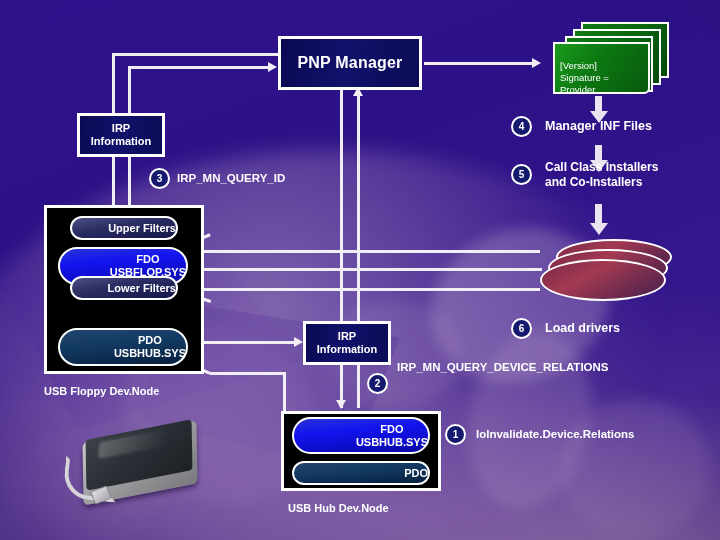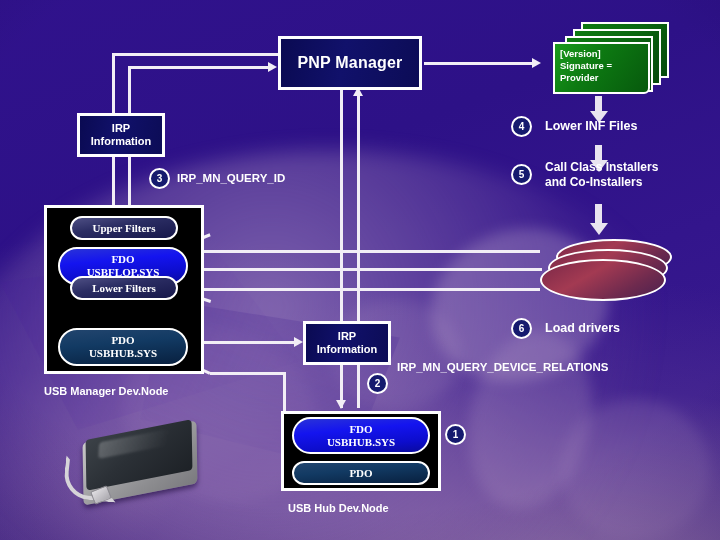--- a/index.html
+++ b/index.html
@@ -70,23 +70,22 @@
   #irp-info-bottom{left:303px;top:321px;width:88px;height:44px;font-size:11px;}
 
   
   .devnode{position:absolute;background:#000000;border:3px solid #ffffff;box-sizing:border-box;}
   #usb-floppy-devnode-box{left:44px;top:205px;width:160px;height:169px;}
   #usb-hub-devnode-box{left:281px;top:411px;width:160px;height:80px;}
 
   .pill{
     position:absolute;border:2px solid #ffffff;border-radius:999px;
     color:#ffffff;font-weight:bold;font-size:11px;line-height:1.15;
-    display:flex;align-items:center;justify-content:center;text-align:center;
+    display:flex;align-items:center;justify-content:flex-end;text-align:center;
     box-sizing:border-box;
-    font-family:Liberation Serif, serif;
   }
   .pill-dim{background:linear-gradient(170deg,#4e4f84 0%,#2b2d63 40%,#16174a 100%);}
   .pill-bright{background:linear-gradient(175deg,#2a33d8 0%,#1414ef 35%,#0d0dcd 72%,#0a0a9e 100%);}
   .pill-teal{background:linear-gradient(175deg,#22456e 0%,#123a63 40%,#08203f 100%);}
 
   .devlabel{position:absolute;color:#ffffff;font-weight:bold;font-size:11px;white-space:nowrap;}
 
   
   .numcircle{
     position:absolute;width:21px;height:21px;border-radius:50%;
@@ -102,21 +101,21 @@
   .doc{position:absolute;border:2px solid #ffffff;box-sizing:border-box;
     background:linear-gradient(120deg,#0e7a12 0%,#0a6610 55%,#064a0c 100%);}
   .doc1{left:36px;top:0;width:88px;height:56px;}
   .doc2{left:28px;top:7px;width:88px;height:56px;}
   .doc3{left:20px;top:14px;width:88px;height:56px;}
   .doc-front{
     left:8px;top:20px;width:97px;height:52px;
     border-radius:0 0 6px 0;
     background:linear-gradient(125deg,#1a9a1c 0%,#0d7a12 40%,#07590d 100%);
     display:flex;align-items:flex-start;justify-content:flex-start;
-    padding:4px 5px;color:#ffffff;font-weight:bold;font-size:9.5px;line-height:1.25;
+    padding:16px 5px;color:#ffffff;font-weight:normal;font-size:9.5px;line-height:1.25;
   }
 
   
   #registry{position:absolute;left:536px;top:239px;width:142px;height:76px;}
   .reg-layer{position:absolute;border:2px solid #ffffff;border-radius:50%;box-sizing:border-box;
     background:linear-gradient(150deg,#7a2848 0%,#a33a52 38%,#6e2a4e 72%,#4a2050 100%);}
   .rl1{left:20px;top:0;width:116px;height:36px;}
   .rl2{left:12px;top:10px;width:120px;height:38px;}
   .rl3{left:4px;top:20px;width:126px;height:42px;}
   .rl-front{left:0px;top:26px;width:132px;height:46px;
@@ -238,21 +237,21 @@
     <span style="white-space:pre-line;">FDO
 USBFLOP.SYS</span>
   </div>
   <div class="pill pill-dim" style="left:70px;top:276px;width:108px;height:24px;">
     <span style="white-space:pre-line;">Lower Filters</span>
   </div>
   <div class="pill pill-teal" style="left:58px;top:328px;width:130px;height:38px;">
     <span style="white-space:pre-line;">PDO
 USBHUB.SYS</span>
   </div>
-  <div class="devlabel" style="left:44px;top:385px;">USB Manager Dev.Node</div>
+  <div class="devlabel" style="left:44px;top:385px;">USB Floppy Dev.Node</div>
 
   <div class="devnode" id="usb-hub-devnode-box"></div>
   <div class="pill pill-bright" style="left:292px;top:417px;width:138px;height:37px;">
     <span style="white-space:pre-line;">FDO
 USBHUB.SYS</span>
   </div>
   <div class="pill pill-teal" style="left:292px;top:461px;width:138px;height:24px;">
     <span style="white-space:pre-line;">PDO</span>
   </div>
   <div class="devlabel" style="left:288px;top:502px;">USB Hub Dev.Node</div>
@@ -261,35 +260,36 @@
     <div class="fl-body"></div>
     <div class="fl-top"></div>
     <div class="fl-sheen"></div>
     <div class="fl-cable"></div>
     <div class="fl-plug"></div>
   </div>
 
   <div class="numcircle" style="left:445px;top:424px;">
     <span>1</span>
   </div>
+  <div class="steptext" style="left:476px;top:427px;">IoInvalidate.Device.Relations</div>
 
   <div class="numcircle" style="left:367px;top:373px;">
     <span>2</span>
   </div>
   <div class="steptext" style="left:397px;top:360px;">IRP_MN_QUERY_DEVICE_RELATIONS</div>
 
   <div class="numcircle" style="left:149px;top:168px;">
     <span>3</span>
   </div>
   <div class="steptext" style="left:177px;top:171px;">IRP_MN_QUERY_ID</div>
 
   <div class="numcircle" style="left:511px;top:116px;">
     <span>4</span>
   </div>
-  <div class="steptext" style="left:545px;top:119px;font-size:12.5px;">Lower INF Files</div>
+  <div class="steptext" style="left:545px;top:119px;font-size:12.5px;">Manager INF Files</div>
 
   <div class="numcircle" style="left:511px;top:164px;">
     <span>5</span>
   </div>
   <div class="steptext" style="left:545px;top:160px;font-size:12px;">Call Class Installers
 and Co-Installers</div>
 
   <div class="numcircle" style="left:511px;top:318px;">
     <span>6</span>
   </div>

